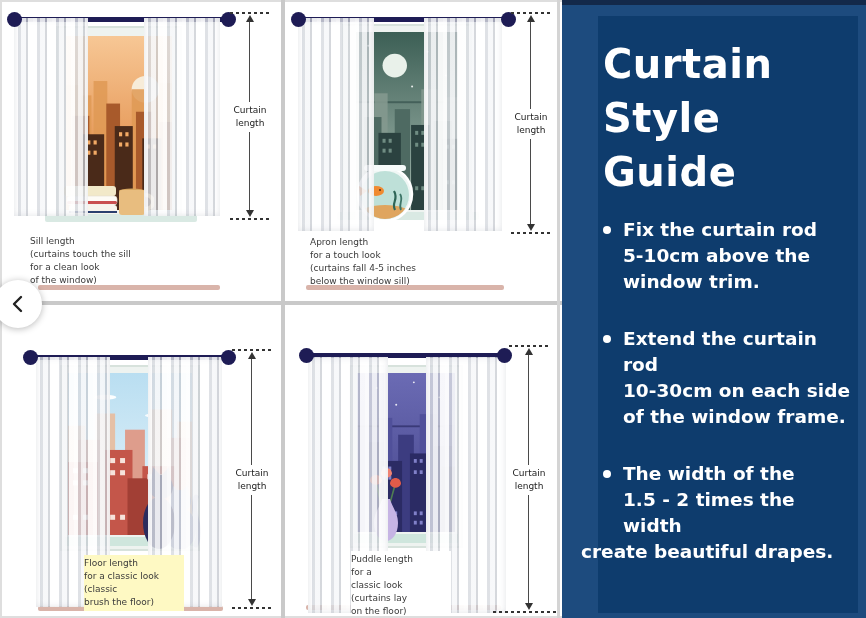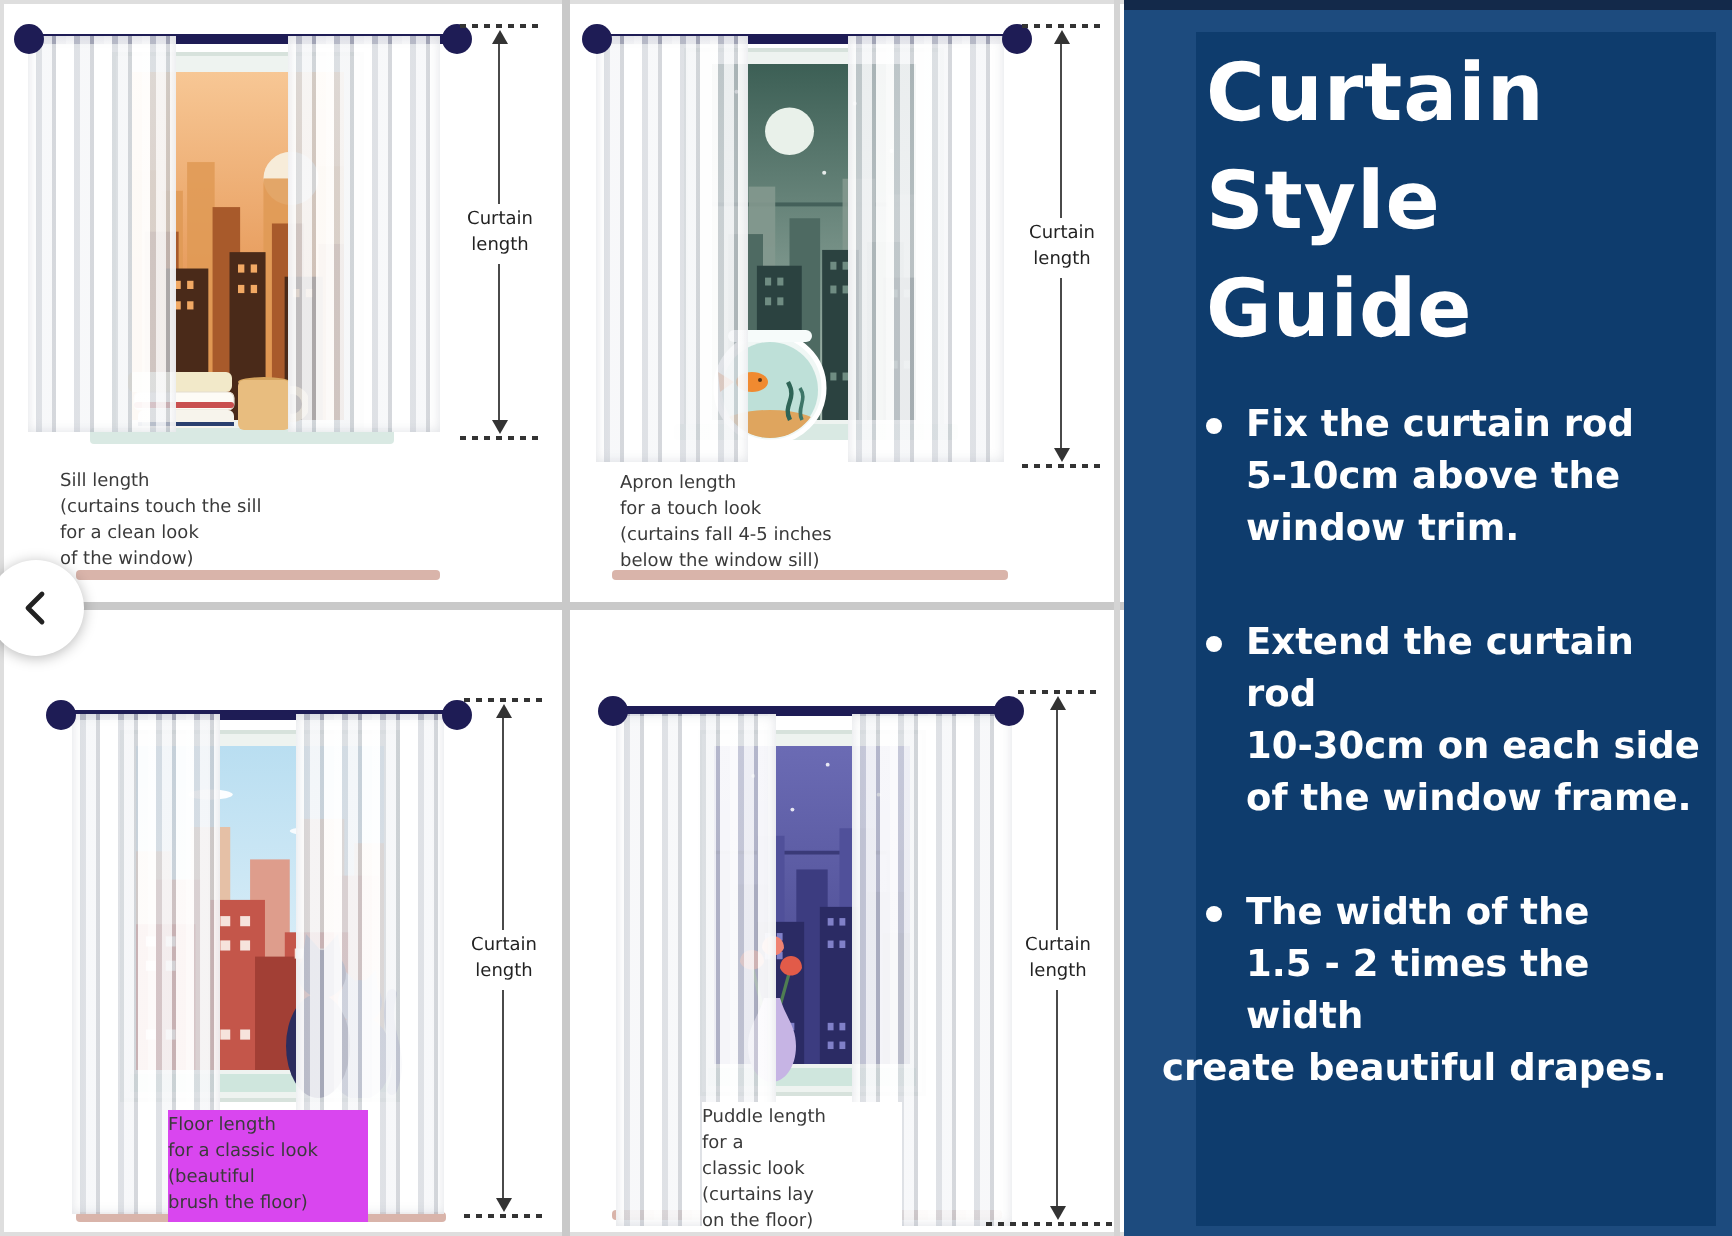--- a/index.html
+++ b/index.html
@@ -80,21 +80,21 @@
   .p1 .curtain.right { left:139px; top:16px; width:78px; height:213px; }
   .p2 .curtain.left { left:34px; top:52px; width:74px; height:250px; }
   .p2 .curtain.right { left:146px; top:52px; width:74px; height:250px; }
   .p3 .curtain.left { left:23px; top:52px; width:80px; height:256px; }
   .p3 .curtain.right { left:141px; top:52px; width:80px; height:256px; }
 
   
   .caption { position:absolute; text-align:left; font-size:9px; line-height:13px; color:#3a3a3a; z-index:5; }
   .p0 .caption { left:28px; top:233px; width:180px; }
   .p1 .caption { left:25px; top:234px; width:180px; }
-  .p2 .caption { left:82px; top:250px; width:100px; background:#d946ef; padding:2px 0; }
+  .p2 .caption { left:82px; top:250px; width:100px; background:#fef9c3; padding:2px 0; }
   .p3 .caption { left:66px; top:246px; width:100px; background:#fff; padding:2px 0; }
 
   
   .floor-line { position:absolute; height:5px; background:var(--floor-line-color,#d9b4aa); border-radius:2px; z-index:1; }
   .p0 .floor-line { left:36px; top:283px; width:182px; }
   .p1 .floor-line { left:21px; top:283px; width:198px; }
   .p2 .floor-line { left:36px; top:301px; width:185px; }
   .p3 .floor-line { left:21px; top:300px; width:195px; }
 
   
@@ -114,21 +114,21 @@
   .m-arrow.up { top:3px; border-bottom:7px solid #333; }
   .m-arrow.down { bottom:3px; border-top:7px solid #333; }
   .m-label { position:absolute; left:-3px; width:46px; top:calc(50% - 14px); text-align:center;
     font-size:9px; line-height:13px; color:#222; background:#fff; padding:2px 0; }
 
   
   .sidebar { position:absolute; left:562px; top:0; width:304px; height:618px; background:var(--sidebar-bg,#1d4b7e); }
   .sidebar-topline { position:absolute; left:0; top:0; width:100%; height:5px; background:#13294a; }
   .sidebar-panel { position:absolute; left:36px; top:16px; right:8px; bottom:5px;
     background:var(--sidebar-panel-bg,#0e3c6d); color:var(--sidebar-text,#fff); }
-  .sg-title { padding:4px 0 0 5px; font-size:40px; line-height:54px; font-weight:bold; letter-spacing:.5px; }
+  .sg-title { padding:21px 0 0 5px; font-size:40px; line-height:54px; font-weight:bold; letter-spacing:.5px; }
   .sg-title span { display:block; }
   .sg-bullets { list-style:none; margin-top:18px; }
   .sg-bullets li { position:relative; padding-left:25px; margin-bottom:31px;
     font-size:18.5px; line-height:26px; font-weight:bold; }
   .b-dot { position:absolute; left:5px; top:9px; width:8px; height:8px; border-radius:50%; background:#fff; }
   .b-line { display:block; }
   .b-line.outdent { margin-left:-42px; }
 
   
   .prev-btn { position:absolute; left:-6px; top:280px; width:48px; height:48px; border:none;
@@ -393,21 +393,21 @@
       </div>
       <span class="rod"></span>
       <span class="finial left"></span>
       <span class="finial right"></span>
       <span class="floor-line"></span>
       <div class="curtain left"></div>
       <div class="curtain right"></div>
       <div class="caption">
         <div class="c-line">Floor length</div>
         <div class="c-line">for a classic look</div>
-        <div class="c-line">(beautiful</div>
+        <div class="c-line">(classic</div>
         <div class="c-line">brush the floor)</div>
       </div>
       <div class="measure">
         <span class="m-dots m-dots-top"></span>
         <span class="m-line"></span>
         <span class="m-arrow up"></span>
         <span class="m-arrow down"></span>
         <span class="m-label">Curtain length</span>
         <span class="m-dots m-dots-bottom"></span>
       </div>

